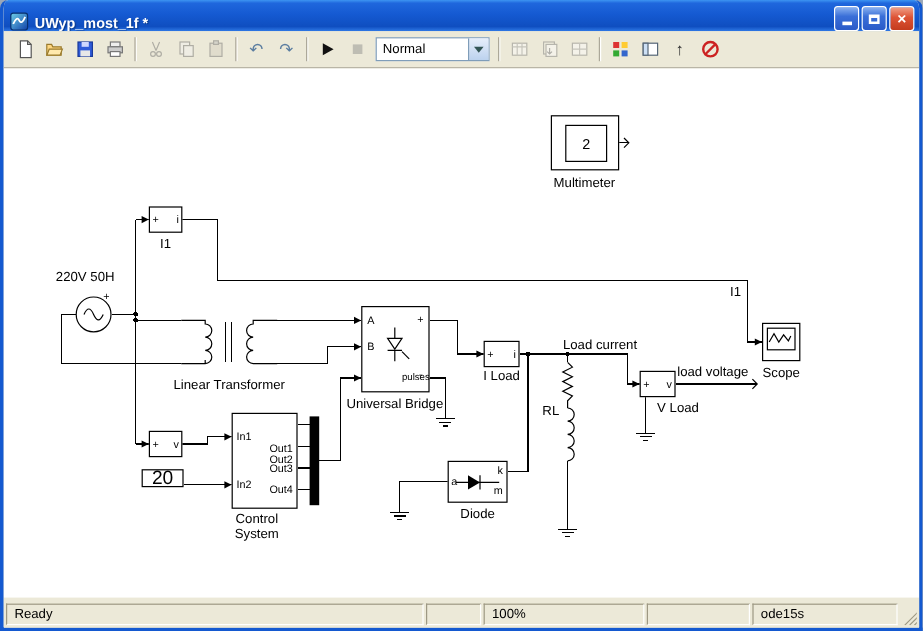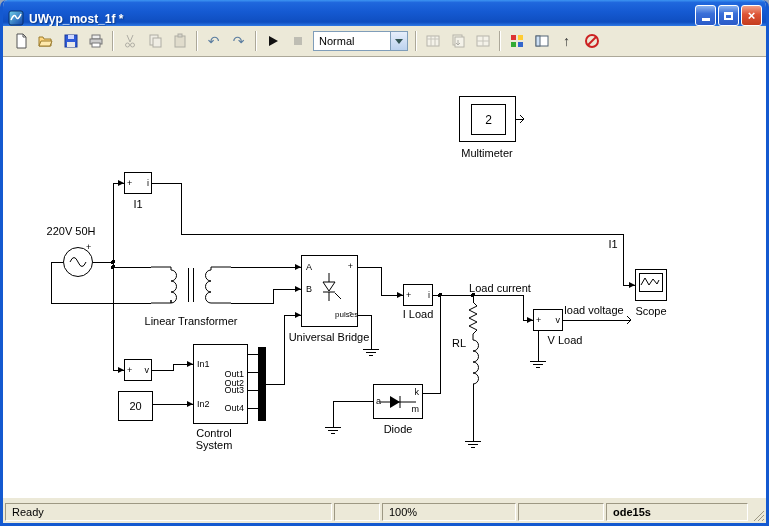--- a/index.html
+++ b/index.html
@@ -303,21 +303,21 @@
       <span class="pt" style="right:3px;top:5px;margin-top:20px;">Out1</span>
       <span class="pt" style="right:3px;top:34px;">Out2</span>
       <span class="pt" style="right:3px;top:41px;">Out3</span>
       <span class="pt" style="right:3px;top:59px;">Out4</span>
     </div>
     <div class="cap" style="left:211px;top:370px;">Control</div>
     <div class="cap" style="left:211px;top:382px;">System</div>
 
     <div style="position:absolute;left:255px;top:290px;width:8px;height:74px;background:#000;"></div>
 
-    <div class="blk" style="left:115px;top:334px;width:35px;height:30px;display:flex;align-items:center;justify-content:center;font-size:11px;">
+    <div class="blk" style="left:115px;top:334px;width:35px;height:15px;display:flex;align-items:center;justify-content:center;font-size:16px;">
       <span>20</span>
     </div>
 
     <div class="blk" style="left:121px;top:302px;width:28px;height:22px;">
       <span class="pt" style="left:2px;top:6px;">+</span>
       <span class="pt" style="right:2px;top:6px;">v</span>
     </div>
 
     <div class="blk" style="left:400px;top:227px;width:30px;height:22px;">
       <span class="pt" style="left:2px;top:6px;">+</span>
@@ -364,19 +364,19 @@
     <div class="cap" style="left:497px;top:225px;">Load current</div>
     <div class="cap" style="left:591px;top:247px;">load voltage</div>
     <div class="cap" style="left:610px;top:181px;">I1</div>
   </div>
 
   <div class="statusbar">
     <span class="spanel" style="flex:1;">Ready</span>
     <span class="spanel" style="width:46px;"></span>
     <span class="spanel" style="width:134px;margin-top:22px;">100%</span>
     <span class="spanel" style="width:86px;"></span>
-    <span class="spanel" style="width:142px;font-weight:bold;">ode15s</span>
+    <span class="spanel" style="width:121px;">ode15s</span>
     <svg class="grip">
       <path d="M12 18L18 12M8 18L18 8M4 18L18 4" stroke="#9d9883" fill="none"></path>
     </svg>
   </div>
 
 </div>
 
 </body></html>

